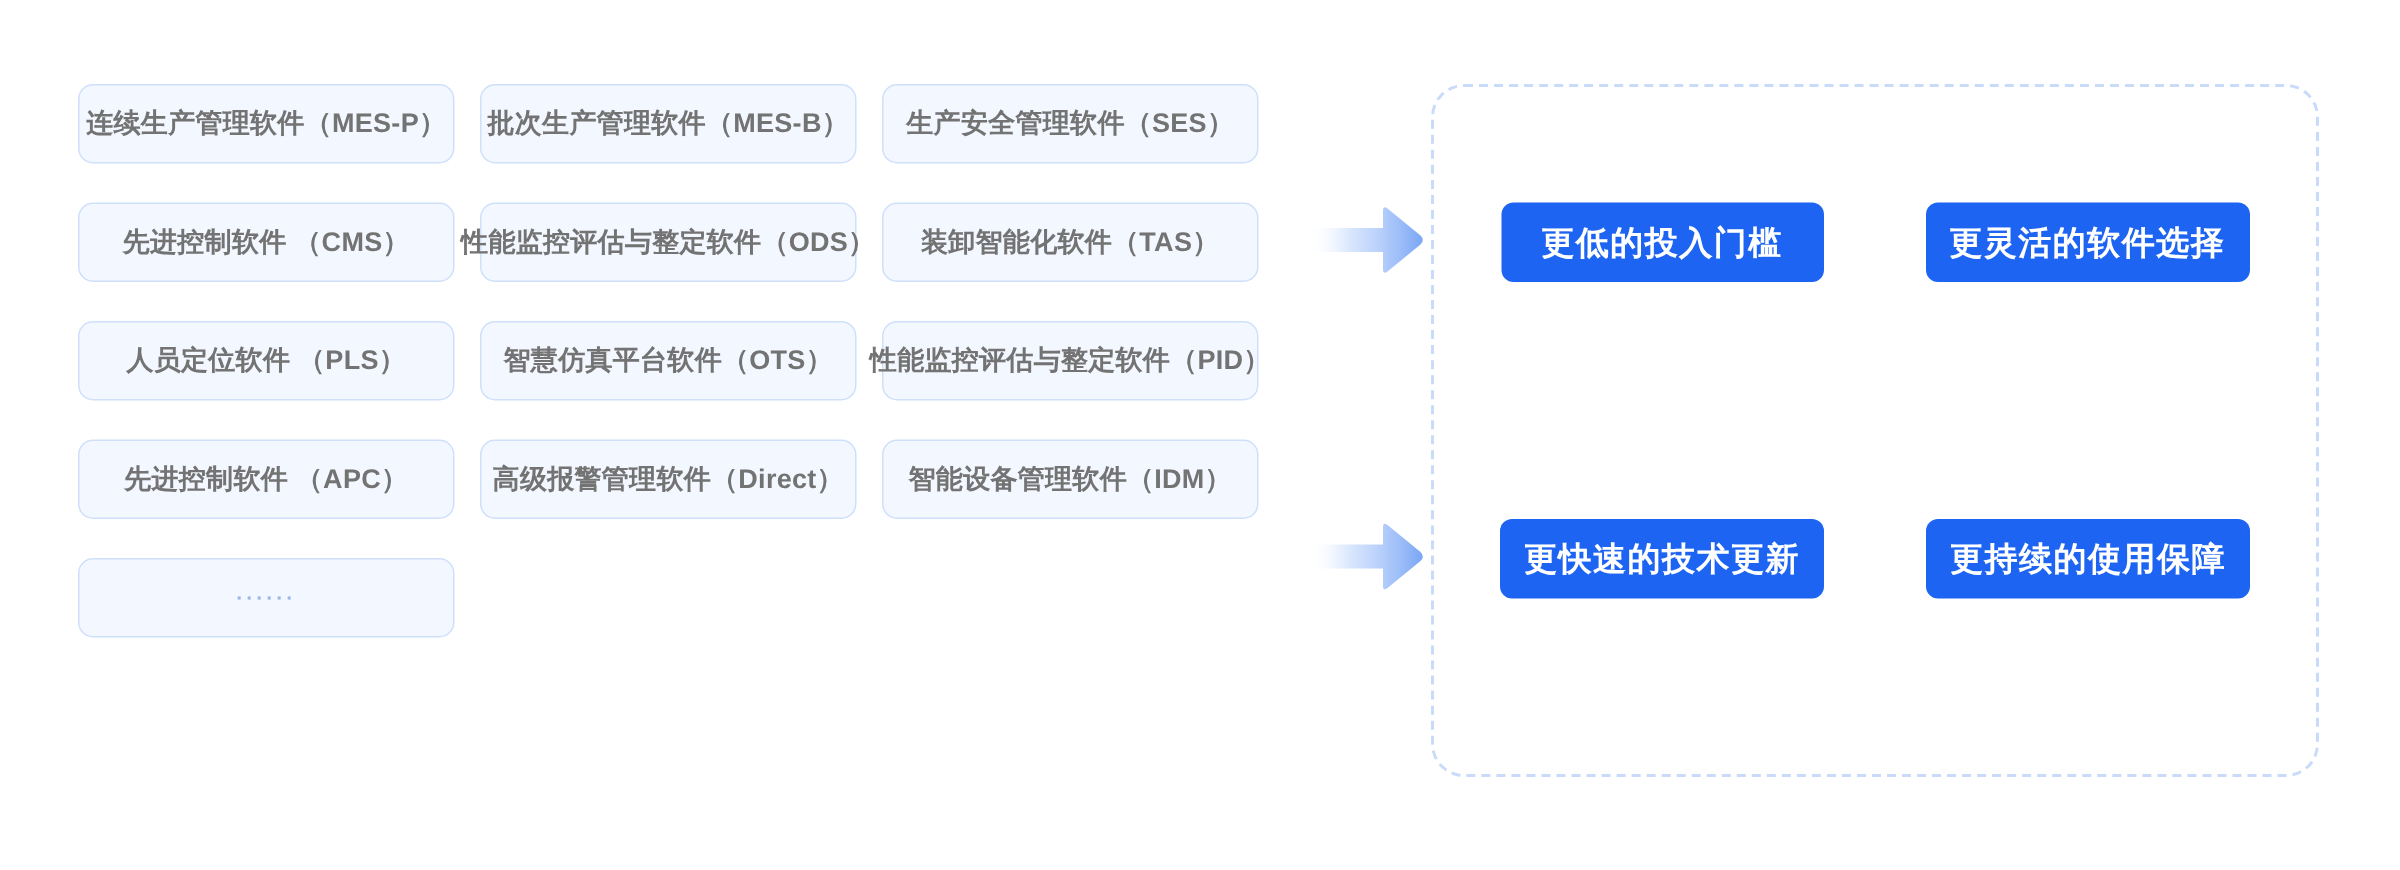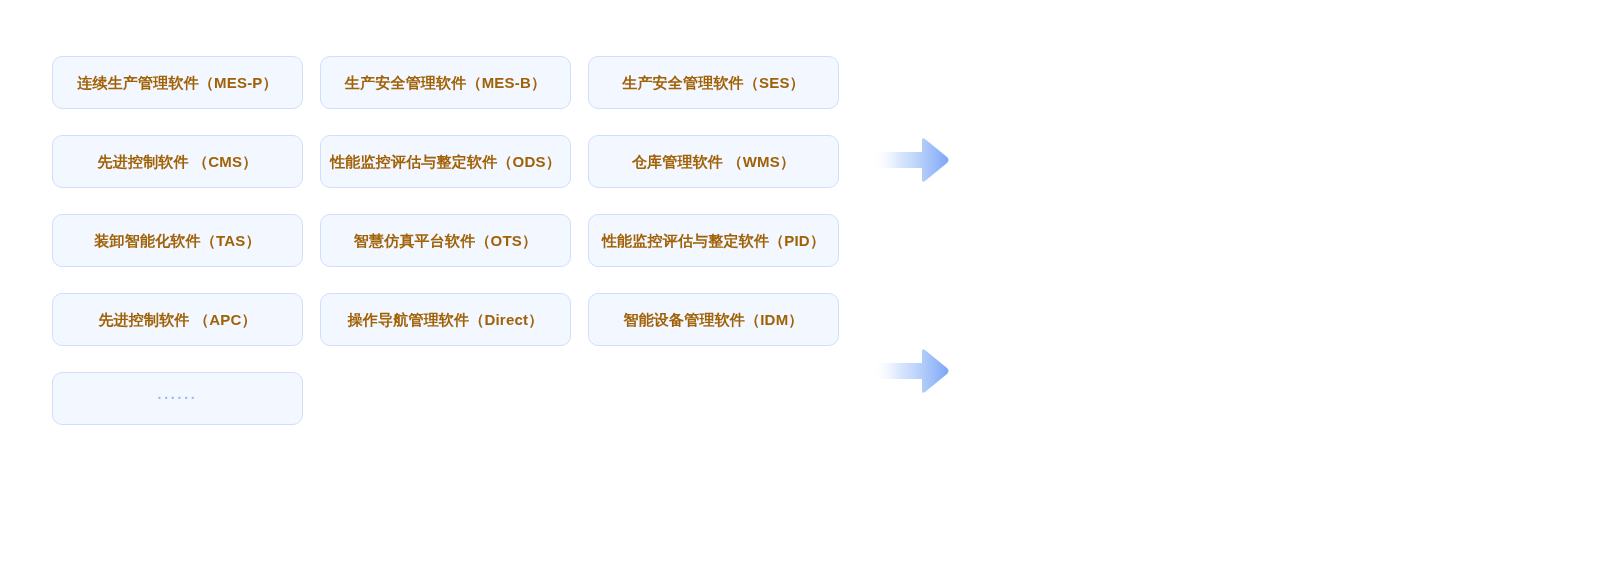--- a/index.html
+++ b/index.html
@@ -33,23 +33,23 @@
     background: #f3f7ff;
     border: 1px solid #cfe0fb;
     border-radius: 10px;
     display: flex;
     align-items: center;
     justify-content: center;
     text-align: center;
     padding: 0 8px;
   }
   .sw-card .sw-label {
-    font-size: 15px;
+    font-size: 18px;
     font-weight: 700;
-    color: #a16207;
+    color: #737373;
     letter-spacing: 0.2px;
     line-height: 1.2;
     white-space: nowrap;
   }
   .sw-card.ellipsis .sw-label {
     color: #9bb6e8;
     font-size: 14px;
     letter-spacing: 2px;
   }
   .sw-card.empty {
@@ -109,48 +109,48 @@
 </head>
 <body>
 
 <div id="canvas">
 
   <div class="software-grid" id="software-grid">
       <div class="sw-card">
         <span class="sw-label">连续生产管理软件（MES-P）</span>
       </div>
       <div class="sw-card">
-        <span class="sw-label">生产安全管理软件（MES-B）</span>
+        <span class="sw-label">批次生产管理软件（MES-B）</span>
       </div>
       <div class="sw-card">
         <span class="sw-label">生产安全管理软件（SES）</span>
       </div>
       <div class="sw-card">
         <span class="sw-label">先进控制软件 （CMS）</span>
       </div>
       <div class="sw-card">
         <span class="sw-label">性能监控评估与整定软件（ODS）</span>
       </div>
       <div class="sw-card">
-        <span class="sw-label">仓库管理软件 （WMS）</span>
-      </div>
-      <div class="sw-card">
         <span class="sw-label">装卸智能化软件（TAS）</span>
       </div>
       <div class="sw-card">
+        <span class="sw-label">人员定位软件 （PLS）</span>
+      </div>
+      <div class="sw-card">
         <span class="sw-label">智慧仿真平台软件（OTS）</span>
       </div>
       <div class="sw-card">
         <span class="sw-label">性能监控评估与整定软件（PID）</span>
       </div>
       <div class="sw-card">
         <span class="sw-label">先进控制软件 （APC）</span>
       </div>
       <div class="sw-card">
-        <span class="sw-label">操作导航管理软件（Direct）</span>
+        <span class="sw-label">高级报警管理软件（Direct）</span>
       </div>
       <div class="sw-card">
         <span class="sw-label">智能设备管理软件（IDM）</span>
       </div>
       <div class="sw-card ellipsis">
         <span class="sw-label">······</span>
       </div>
       <div class="sw-card empty"></div>
     </div>
 
@@ -173,14 +173,32 @@
         <linearGradient id="agrad2" x1="0" y1="0" x2="1" y2="0">
           <stop offset="0%" stop-color="#ffffff" stop-opacity="0"></stop>
           <stop offset="35%" stop-color="#cfe0fd" stop-opacity="0.75"></stop>
           <stop offset="100%" stop-color="#7aa6f5" stop-opacity="1"></stop>
         </linearGradient>
       </defs>
       <path d="M2,15 H50 V3 Q50,0 53,2 L75,20 Q78,23 75,26 L53,44 Q50,46 50,43 V31 H2 Q0,31 0,28 V18 Q0,15 2,15 Z" fill="url(#agrad2)"></path>
     </svg>
   </div>
 
+  <div class="benefit-panel">
+    <div class="benefit-row" id="benefit-row-1">
+      <div class="benefit-chip">
+        <span class="chip-label">更低的投入门槛</span>
+      </div>
+      <div class="benefit-chip">
+        <span class="chip-label">更灵活的软件选择</span>
+      </div>
+    </div>
+    <div class="benefit-row" id="benefit-row-2">
+      <div class="benefit-chip">
+        <span class="chip-label">更快速的技术更新</span>
+      </div>
+      <div class="benefit-chip">
+        <span class="chip-label">更持续的使用保障</span>
+      </div>
+    </div>
+  </div>
 
 </div>
 
 </body></html>

